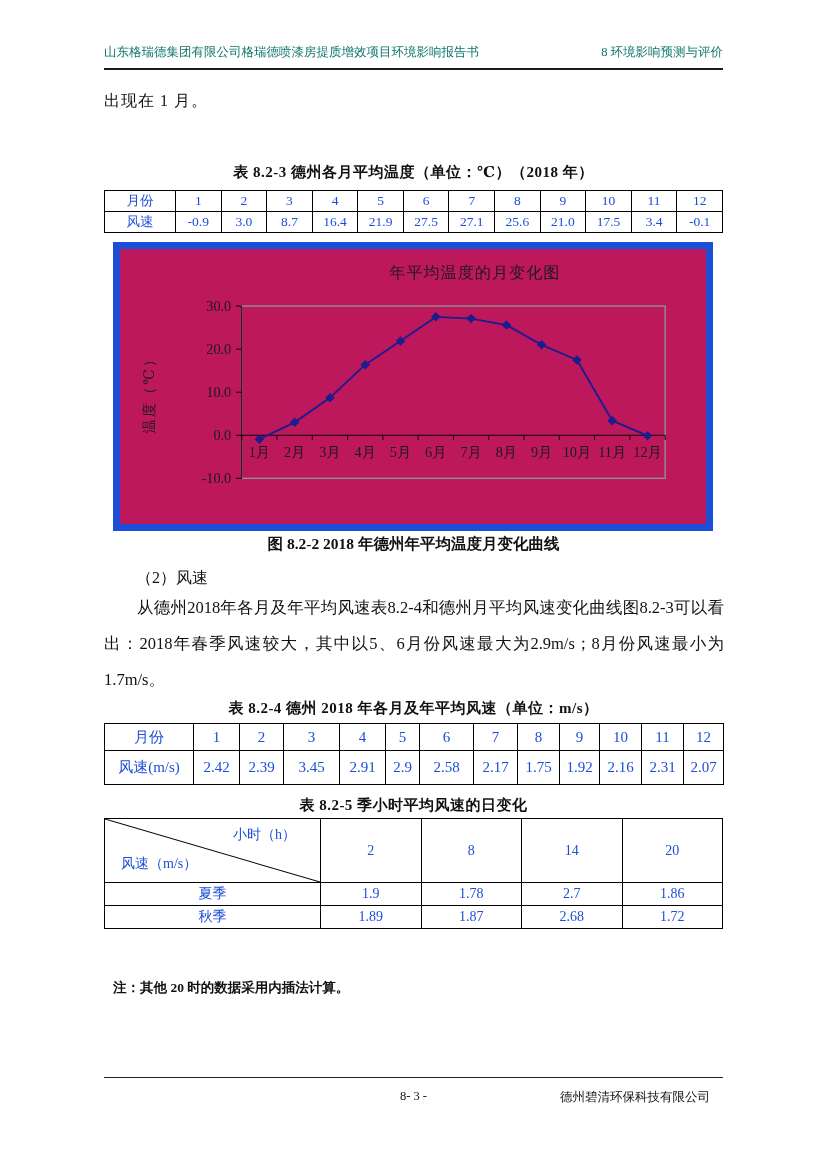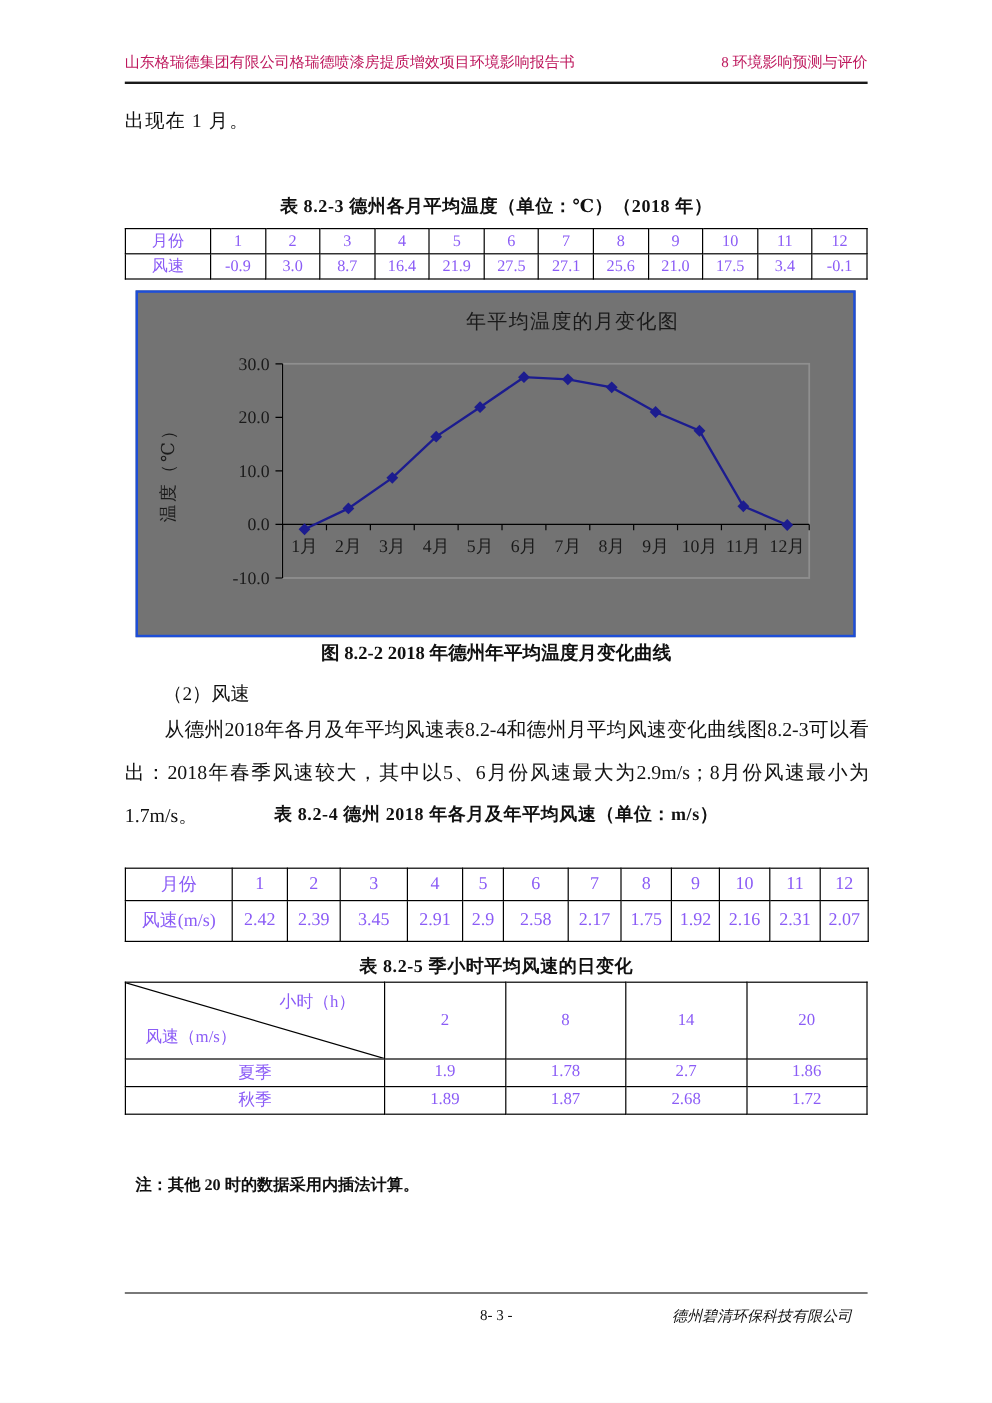--- a/index.html
+++ b/index.html
@@ -2,66 +2,66 @@
 <html><head>
 <meta charset="utf-8">
 <style>
   * { margin:0; padding:0; box-sizing:border-box; }
   body { background:#e8e8e8; font-family:"Liberation Serif","DejaVu Serif",serif; color:#111; }
   .page { position:relative; width:827px; height:1169px; background:#ffffff; margin:0 auto; overflow:hidden; }
 
   
   .header { position:absolute; top:44px; left:104px; width:619px; display:flex;
             justify-content:space-between; align-items:flex-end;
-            border-bottom:2px solid #1a1a1a; padding-bottom:7px; font-size:12.5px; color:#be185d; }
+            border-bottom:2px solid #1a1a1a; padding-bottom:7px; font-size:12.5px; color:#0f766e; }
 
   .intro { position:absolute; top:91px; left:104px; font-size:16px; letter-spacing:1px; }
 
   .tbl-title { position:absolute; left:104px; width:619px; text-align:center;
                font-weight:bold; font-size:15px; letter-spacing:0.5px; }
-  .t1-title { top:163px; } .t2-title { top:669px; } .t3-title { top:796px; }
+  .t1-title { top:163px; } .t2-title { top:699px; } .t3-title { top:796px; }
 
   table { border-collapse:collapse; table-layout:fixed; position:absolute; left:104px; width:619px;
-          text-align:center; color:#8b5cf6; }
+          text-align:center; color:#1d4ed8; }
   td { border:1px solid #000; overflow:hidden; }
 
   .table1 { top:190px; font-size:13.5px; }
   .table1 td { height:21px; }
   .table2 { top:723px; font-size:15px; }
   .table2 .hrow td { height:27px; }
   .table2 .drow td { height:34px; }
   .table3 { top:818px; font-size:14px; }
   .table3 .hrow td { height:64px; }
   .table3 .drow td { height:23px; }
 
   .corner-cell { position:relative; padding:16px; }
   .corner-cell svg { position:absolute; inset:0; width:100%; height:100%; }
   .corner-top { position:absolute; top:7px; right:24px; font-size:14px; }
   .corner-bottom { position:absolute; bottom:9px; left:16px; font-size:14px; }
 
   
   .chart-box { position:absolute; top:242px; left:113px; width:600px; height:289px;
-               border:2px solid #1d4ed8; background:#737373; }
+               border:7px solid #1d4ed8; background:#be185d; }
   .chart-box svg { width:100%; height:100%; }
   .chart-box text { fill:#1a1a1a; font-family:"Liberation Serif","DejaVu Serif",serif; }
 
   .fig-caption { position:absolute; top:534px; left:104px; width:619px; text-align:center;
                  font-weight:bold; font-size:15.5px; }
 
   .section-line { position:absolute; top:568px; left:104px; font-size:16px; text-indent:2em; }
   .para { position:absolute; top:590px; left:104px; width:620px; font-size:16.5px;
           line-height:36px; text-indent:2em; text-align:justify; }
 
   .note { position:absolute; top:979px; left:113px; font-weight:bold; font-size:13.5px; }
 
   
   .footer { position:absolute; top:1077px; left:104px; width:619px;
             border-top:1.5px solid #222; padding-top:11px; font-size:12.5px; }
   .footer .page-num { position:absolute; left:0; width:100%; text-align:center; }
-  .footer .company { position:absolute; right:13px;font-style:italic; }
+  .footer .company { position:absolute; right:13px; }
 </style>
 </head>
 <body>
 
 <div class="page">
 
   <div class="header">
     <span>山东格瑞德集团有限公司格瑞德喷漆房提质增效项目环境影响报告书</span>
     <span>8 环境影响预测与评价</span>
   </div>

